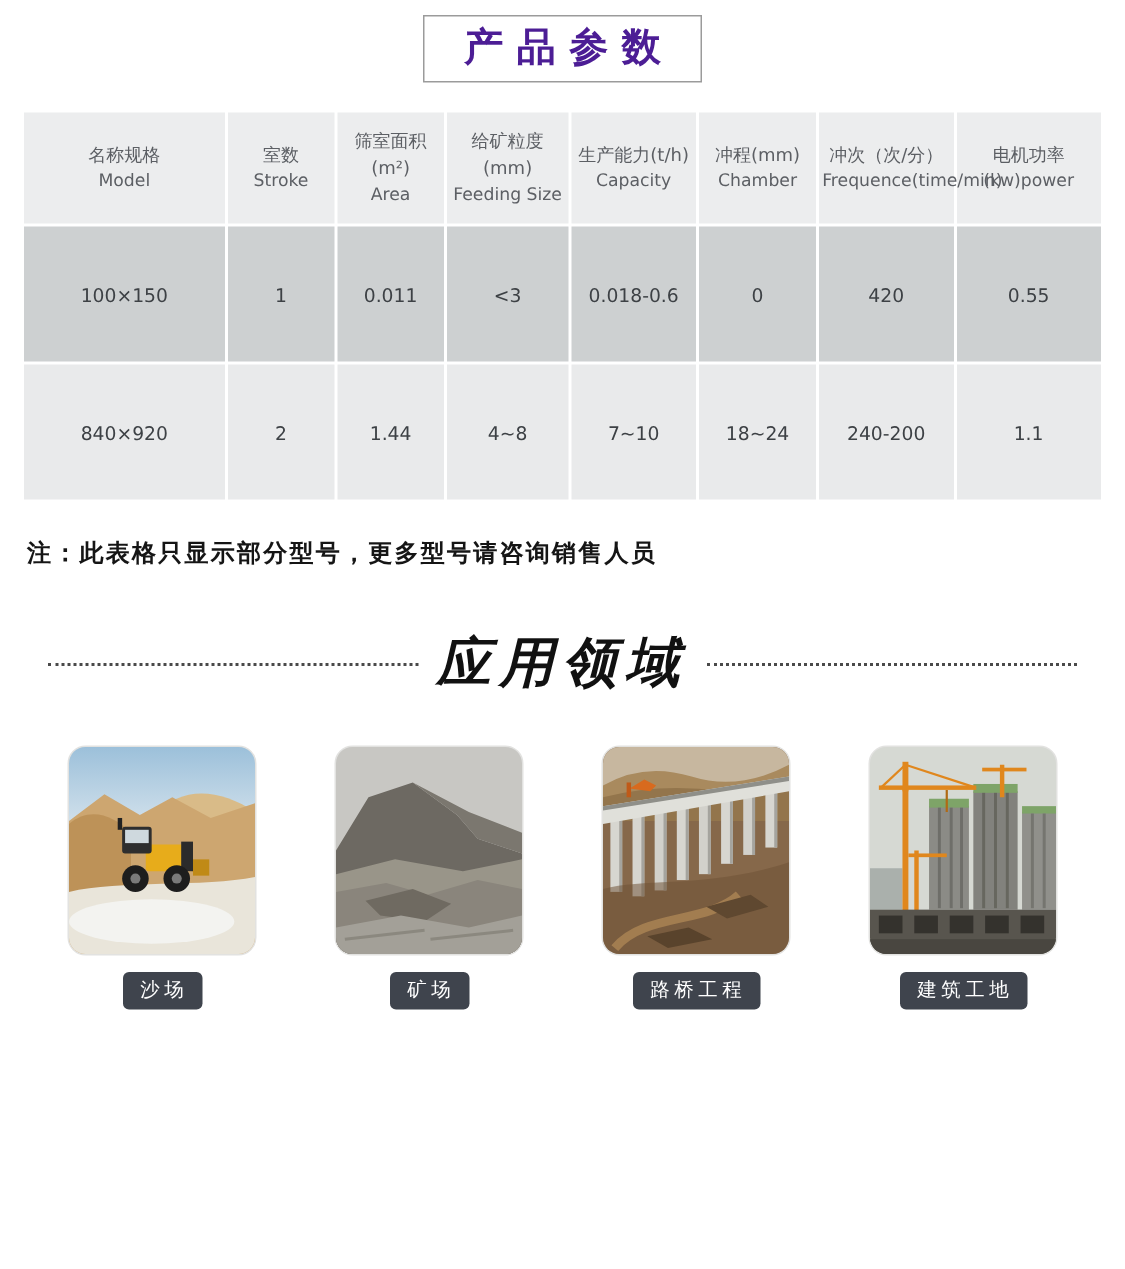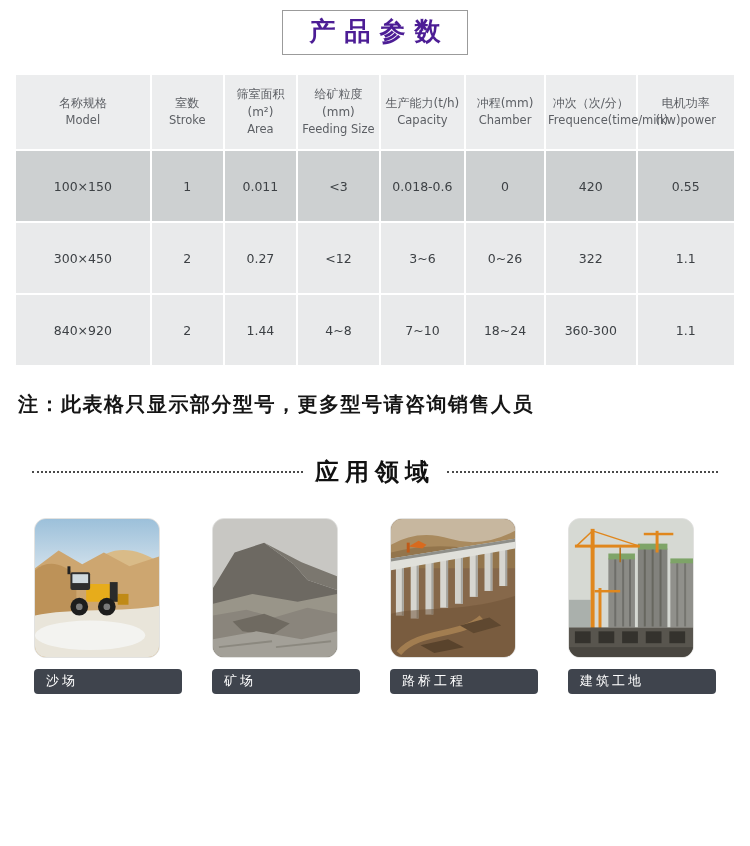--- a/index.html
+++ b/index.html
@@ -6,36 +6,36 @@
   html,body { width:750px; background:#ffffff; }
   body { height:846px; font-family:"DejaVu Sans","Liberation Sans",sans-serif; color:#222; overflow:hidden; }
 
   
   .title-box { width:186px; margin:10px auto 0; border:1px solid #9b9b9b; text-align:center; padding:3px 0 5px; }
   .title-box .t { font-size:26px; font-weight:bold; letter-spacing:9px; padding-left:9px; color:#4c1d95; white-space:nowrap; }
 
   
   .spec-table { width:722px; margin:18px auto 0; border-collapse:separate; border-spacing:2px; table-layout:fixed; }
   .spec-table th { background:#ecedee; height:74px; font-weight:normal; color:#5c5f64; font-size:12px; line-height:1.45; text-align:center; vertical-align:middle; padding:2px; }
-  .spec-table td { text-align:center; vertical-align:middle; font-size:12.5px; color:#3d4145; height:70px; padding:2px; }
+  .spec-table td { text-align:center; vertical-align:middle; font-size:12.5px; color:#3d4145; height:90px; padding:2px; }
   .spec-table tr.row-dark td { background:#cdd0d1; }
   .spec-table tr.row-light td { background:#e9eaeb; }
   .h-en { font-size:11.5px; }
 
   
-  .note { margin:24px 0 0 18px; font-size:20px; font-weight:bold; letter-spacing:1.5px; color:#151515; }
+  .note { margin:24px 0 0 18px; font-size:16px; font-weight:bold; letter-spacing:1.5px; color:#151515; }
 
   
   .section-head { display:flex; align-items:center; margin:38px 32px 0; gap:12px; }
   .section-head .rule { flex:1; height:0; border-top:2px dotted #4a4a4a; }
-  .section-head .t { font-size:24px; font-weight:bold; letter-spacing:6px; color:#111; white-space:nowrap; }
+  .section-head .t { font-size:36px; font-weight:bold; letter-spacing:6px; color:#111; white-space:nowrap;font-style:italic; }
 
   
   .apps { display:flex; justify-content:space-between; margin:30px 34px 0; }
-  .app { width:148px; display:flex; flex-direction:column; }
+  .app { width:148px; display:flex; flex-direction:column; align-items:center; }
   .photo { width:126px; height:140px; border-radius:12px; overflow:hidden; border:1px solid #e2e2e0; background:#ddd; }
   .photo svg { display:block; width:100%; height:100%; }
   .badge { display:inline-block; margin-top:11px; background:#3f444d; color:#ffffff; font-size:13px; letter-spacing:3px; padding:3px 9px 4px 12px; border-radius:4px; white-space:nowrap; }
 </style>
 </head>
 <body>
 
 <div class="title-box">
   <div class="t">产品参数</div>
 </div>
@@ -90,37 +90,27 @@
     <td>100×150</td>
     <td>1</td>
     <td>0.011</td>
     <td>&lt;3</td>
     <td>0.018-0.6</td>
     <td>0</td>
     <td>420</td>
     <td>0.55</td>
   </tr>
   <tr class="row-light">
-    <td>300×450</td>
-    <td>2</td>
-    <td>0.27</td>
-    <td>&lt;12</td>
-    <td>3~6</td>
-    <td>0~26</td>
-    <td>322</td>
-    <td>1.1</td>
-  </tr>
-  <tr class="row-light">
     <td>840×920</td>
     <td>2</td>
     <td>1.44</td>
     <td>4~8</td>
     <td>7~10</td>
     <td>18~24</td>
-    <td>360-300</td>
+    <td>240-200</td>
     <td>1.1</td>
   </tr>
 </tbody>
   </table>
 
 <div class="note">注：此表格只显示部分型号，更多型号请咨询销售人员</div>
 
 <div class="section-head">
   <div class="rule"></div>
   <div class="t">应用领域</div>

